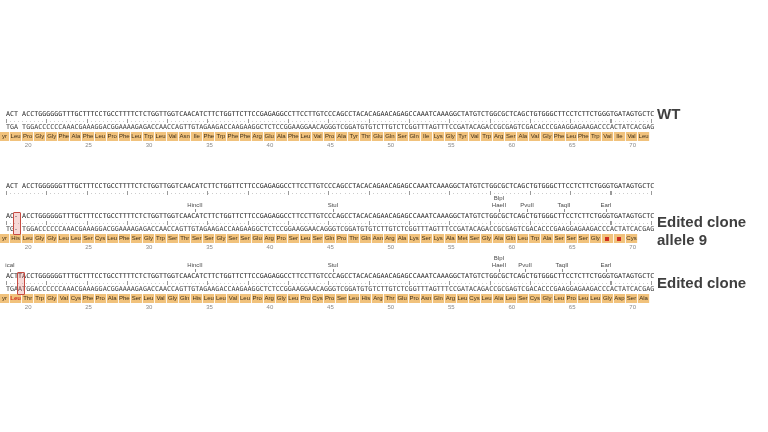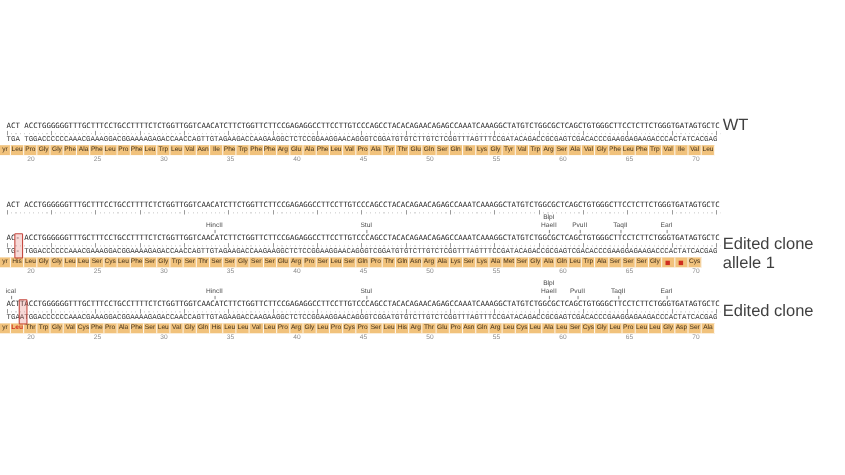--- a/index.html
+++ b/index.html
@@ -2,42 +2,42 @@
 <html style="--strand-text: #1c1c1c; --aa-bg: #f1c27c; --aa-text: #40301a; --stop-red: #cf2e20; --edit-box-border: #c64a41; --label-text: #3f3f3f; --enzyme-text: #4a4a4a; --ruler-text: #8a8a8a;"><head>
 <meta charset="utf-8">
 <style>
   html,body{margin:0;padding:0;background:#ffffff;}
   .canvas{position:relative;width:768px;height:432px;background:#fff;overflow:hidden;
           font-family:"Liberation Sans",sans-serif;}
   section.track{position:absolute;left:0;top:0;width:768px;height:432px;}
   .strand{position:absolute;left:6px;margin:0;
           font-family:"DejaVu Sans Mono",monospace;font-size:6.7px;line-height:7px;
           letter-spacing:0;color:var(--strand-text,#1c1c1c);white-space:pre;}
-  .strand.bottom{color:#3a3a3a;font-family:Liberation Mono, monospace;}
+  .strand.bottom{color:#3a3a3a;}
   .tickrow{position:absolute;left:6px;width:649px;height:4px;
      background:
        repeating-linear-gradient(90deg,#9a9a9a 0 1px,transparent 1px 40.3px) 0 0/649px 4px no-repeat,
        repeating-linear-gradient(90deg,#cccccc 0 1px,transparent 1px 4.03px) 0 1.5px/649px 1px no-repeat;}
   .aa-row{position:absolute;left:0;height:9px;display:flex;}
   .cell{box-sizing:border-box;flex:none;height:9px;background:var(--aa-bg,#f1c27c);
         border-right:1px solid rgba(255,255,255,.85);
         color:var(--aa-text,#40301a);font-size:6px;line-height:9px;text-align:center;overflow:hidden;}
   .cell.red{color:var(--stop-red,#cf2e20);font-weight:bold;}
   .cell.stop{display:flex;align-items:center;justify-content:center;}
   .cell.stop i{width:4px;height:4px;background:var(--stop-red,#cf2e20);}
   .ruler-numbers{position:absolute;left:0;height:6px;}
   .ruler-numbers span{position:absolute;transform:translateX(-50%);
         font-size:6px;line-height:6px;color:var(--ruler-text,#8a8a8a);}
   .enz{position:absolute;transform:translateX(-50%);font-size:6px;line-height:6px;
         color:var(--enzyme-text,#4a4a4a);white-space:nowrap;}
   i.conn{position:absolute;width:1px;height:3px;background:#8f8f8f;}
   .edit-box{position:absolute;border:1px solid var(--edit-box-border,#c64a41);
         background:rgba(228,120,110,.28);border-radius:1px;}
   .side-label{position:absolute;font-size:15px;line-height:18px;color:var(--label-text,#3f3f3f);}
-  .side-label span{display:block;}
+  .side-label span{display:block;font-weight:bold;}
 </style>
 </head>
 <body>
 
 <div class="canvas">
 
   <section class="track">
     <pre class="strand top" style="top: 111px;">ACT ACCTGGGGGGTTTGCTTTCCTGCCTTTTCTCTGGTTGGTCAACATCTTCTGGTTCTTCCGAGAGGCCTTCCTTGTCCCAGCCTACACAGAACAGAGCCAAATCAAAGGCTATGTCTGGCGCTCAGCTGTGGGCTTCCTCTTCTGGGTGATAGTGCTC</pre>
     <div class="tickrow" style="top: 119px;"></div>
     <pre class="strand bottom" style="top: 124px;">TGA TGGACCCCCCAAACGAAAGGACGGAAAAGAGACCAACCAGTTGTAGAAGACCAAGAAGGCTCTCCGGAAGGAACAGGGTCGGATGTGTCTTGTCTCGGTTTAGTTTCCGATACAGACCGCGAGTCGACACCCGAAGGAGAAGACCCACTATCACGAG</pre>
@@ -298,19 +298,19 @@
       <span class="enz" style="left: 606px; top: 262px;">EarI</span>
       <i class="conn" style="left: 606px; top: 269px;"></i>
       <div class="edit-box" style="left: 17.09px; top: 272px; width: 6.03px; height: 21px;"></div>
     </section>
 
   <div class="side-label" style="left:657px;top:105px">
     <span>WT</span>
   </div>
   <div class="side-label" style="left:657px;top:213px">
     <span>Edited clone</span>
-    <span>allele 1</span>
+    <span>allele 9</span>
   </div>
   <div class="side-label" style="left:657px;top:274px">
     <span>Edited clone</span>
   </div>
 
 </div>
 
 </body></html>

